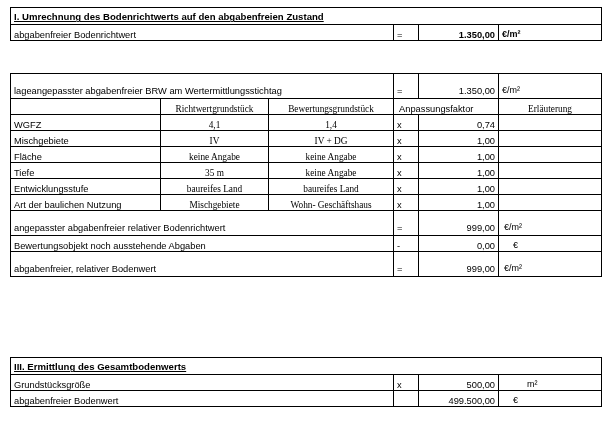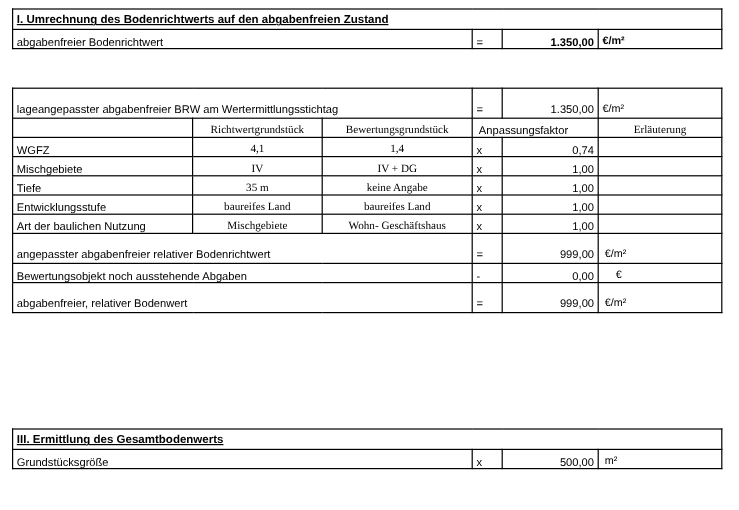--- a/index.html
+++ b/index.html
@@ -130,20 +130,28 @@
       </tr>
       <tr>
         <td class="l">Mischgebiete</td>
         <td class="c">IV</td>
         <td class="c">IV + DG</td>
         <td class="op no-right">x</td>
         <td class="r no-left">1,00</td>
         <td class="c"></td>
       </tr>
       <tr>
+        <td class="l">Fläche</td>
+        <td class="c">keine Angabe</td>
+        <td class="c">keine Angabe</td>
+        <td class="op no-right">x</td>
+        <td class="r no-left">1,00</td>
+        <td class="c"></td>
+      </tr>
+      <tr>
         <td class="l">Tiefe</td>
         <td class="c">35 m</td>
         <td class="c">keine Angabe</td>
         <td class="op no-right">x</td>
         <td class="r no-left">1,00</td>
         <td class="c"></td>
       </tr>
       <tr>
         <td class="l">Entwicklungsstufe</td>
         <td class="c">baureifes Land</td>
@@ -192,18 +200,24 @@
     <tbody>
       <tr class="sec-title">
         <td colspan="4" class="l">
           <span>III. Ermittlung des Gesamtbodenwerts</span>
         </td>
       </tr>
       <tr>
         <td class="l">Grundstücksgröße</td>
         <td class="op no-right">x</td>
         <td class="r no-left">500,00</td>
-        <td class="l euro" style="padding-left:5px;">m²</td>
+        <td class="l euro" style="padding-left:28px;">m²</td>
+      </tr>
+      <tr>
+        <td class="l">abgabenfreier Bodenwert</td>
+        <td class="op no-right"></td>
+        <td class="r no-left">499.500,00</td>
+        <td class="l euro" style="padding-left:14px;">€</td>
       </tr>
     </tbody>
   </table>
 
 </div>
 
 </body></html>

